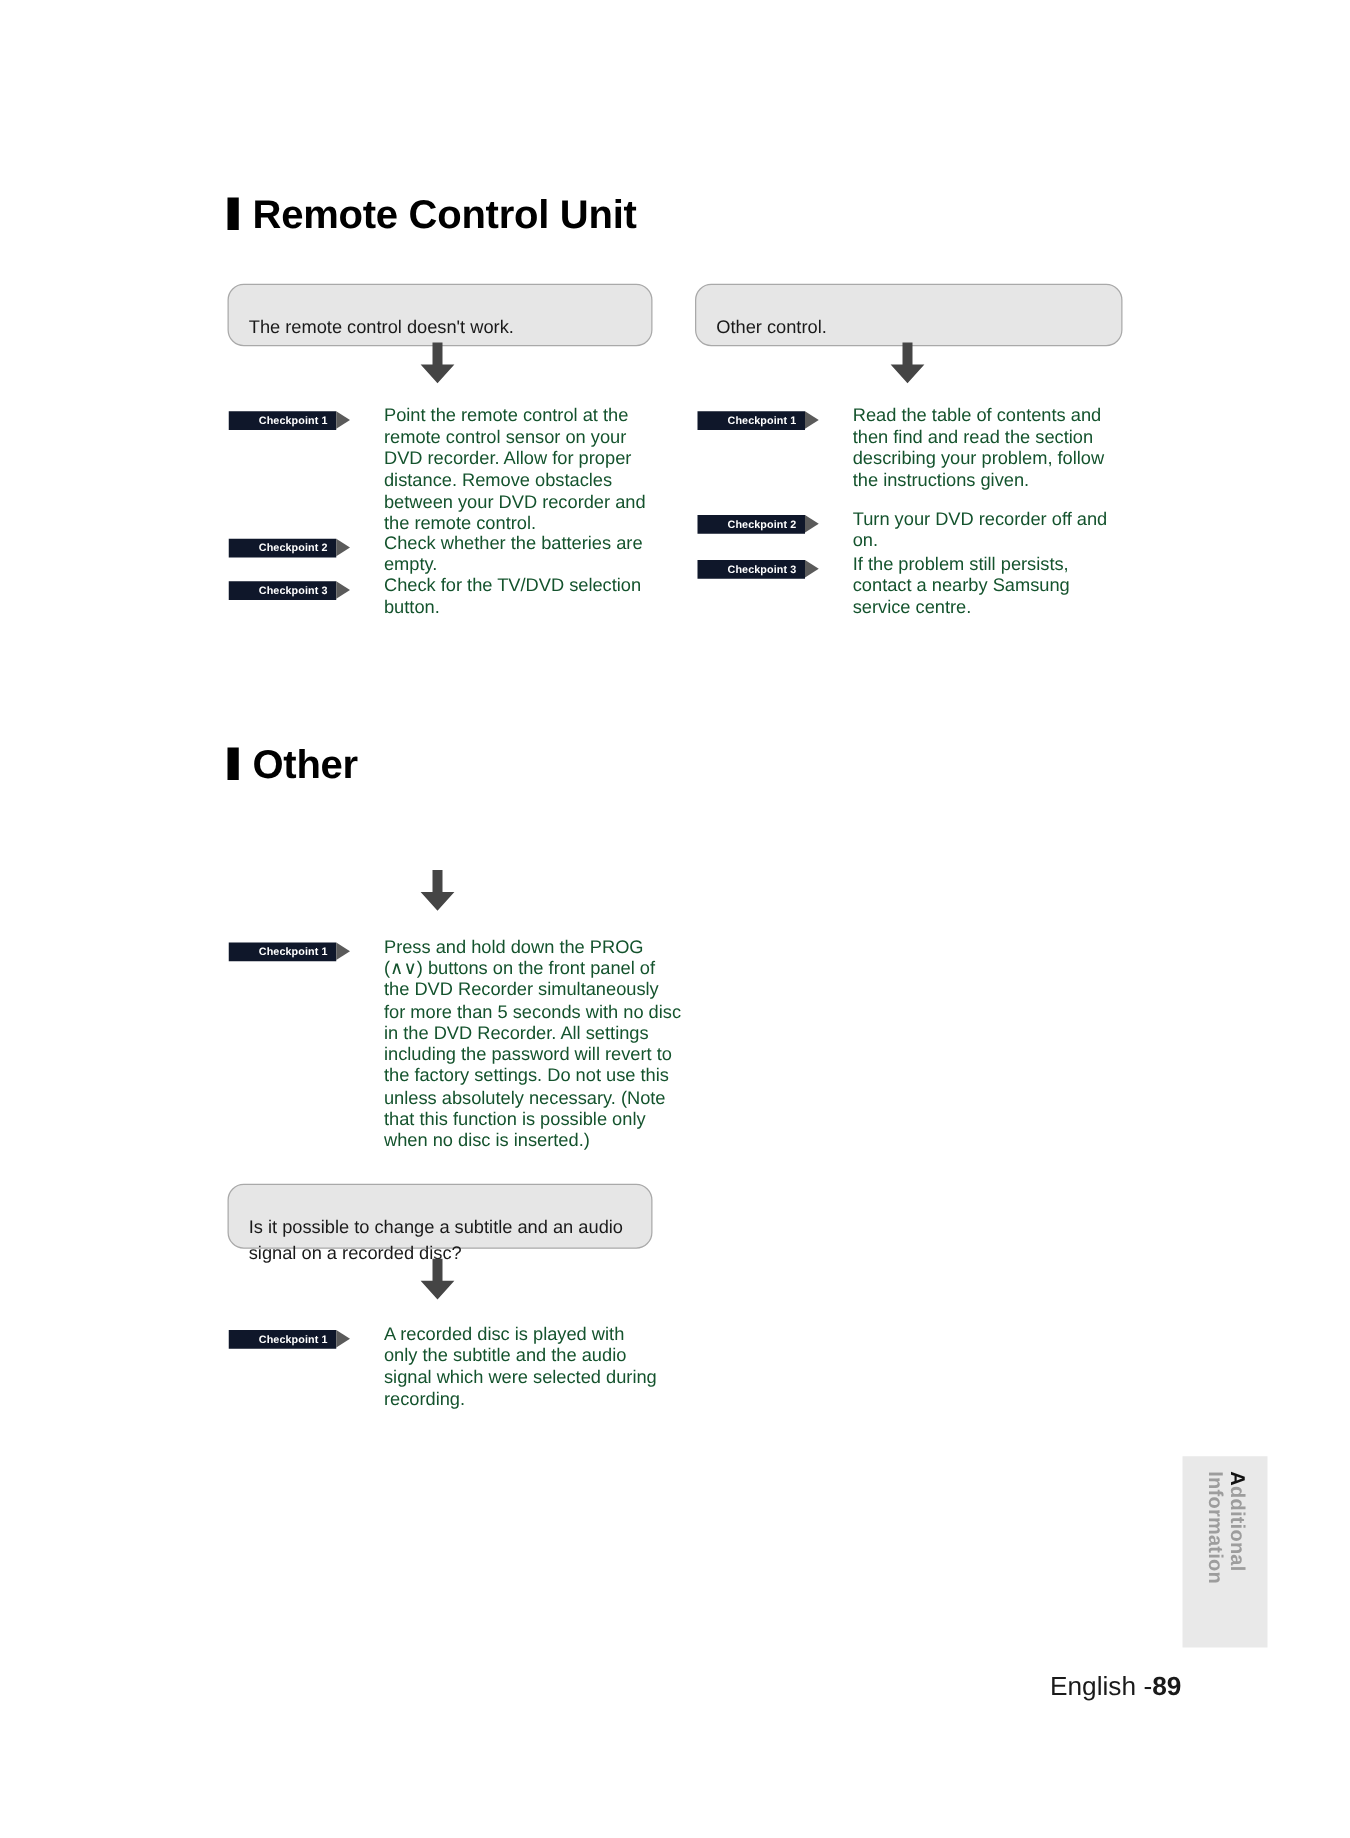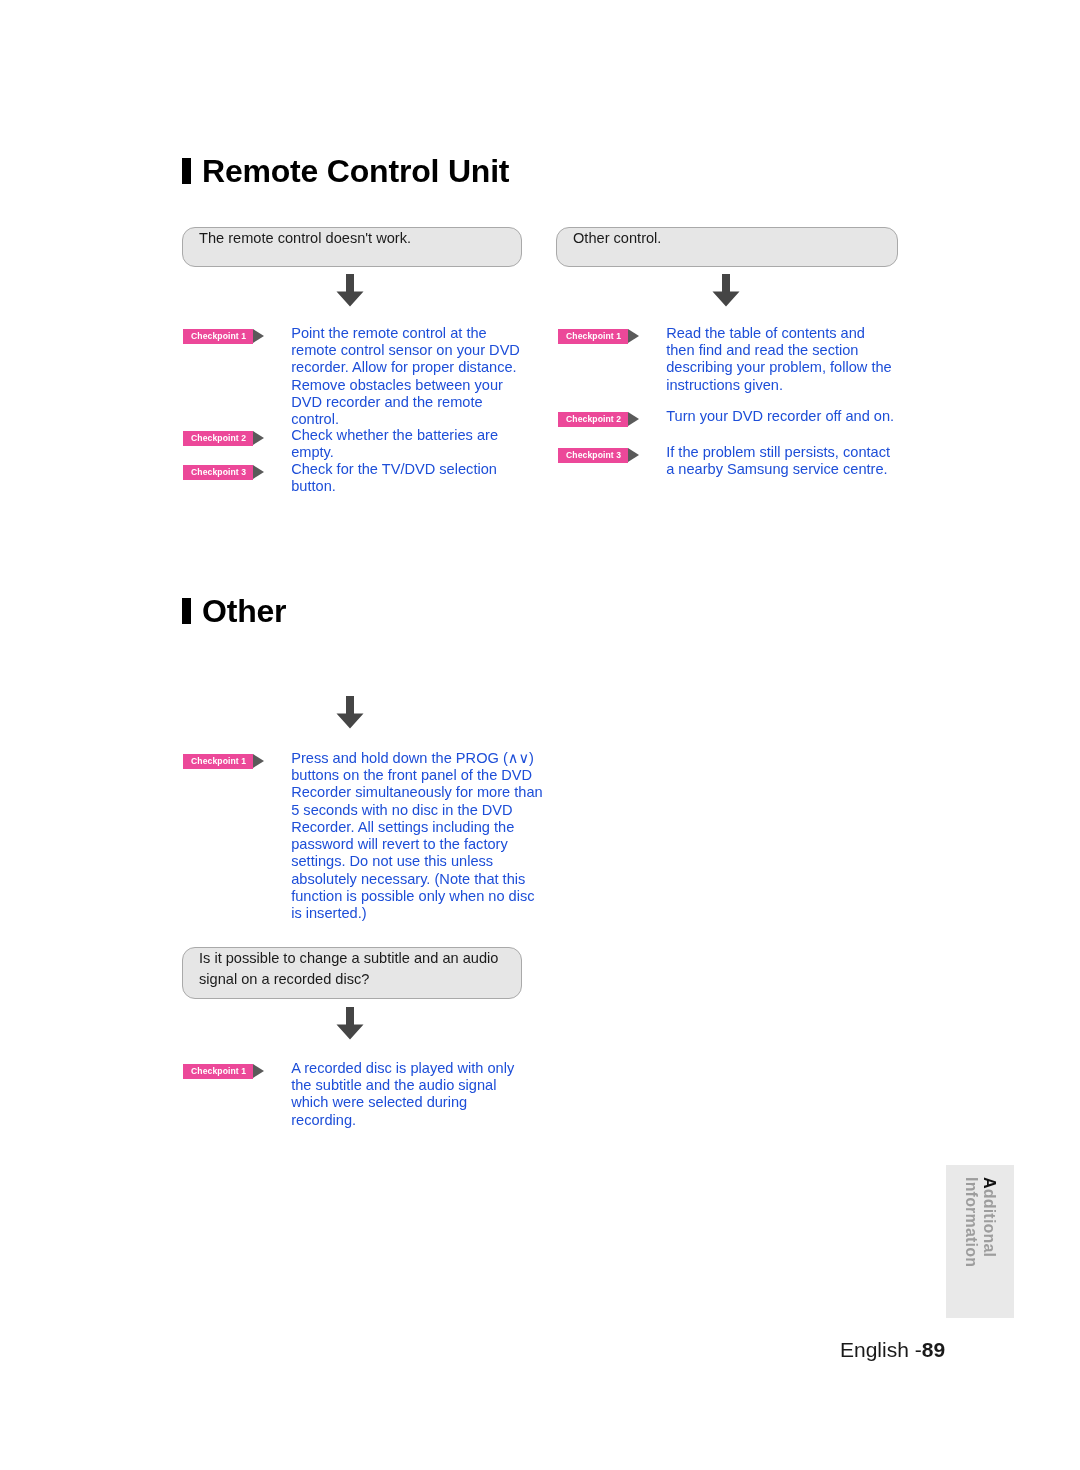--- a/index.html
+++ b/index.html
@@ -43,21 +43,21 @@
     line-height: 1;
   }
 
   
   .question-box {
     position: absolute;
     box-sizing: border-box;
     background: #e6e6e6;
     border: 1.6px solid #a9a9a9;
     border-radius: 13px;
-    padding: 0 16px;
+    padding: 24px 16px;
     font-size: 14.6px;
     line-height: 1.45;
     color: #1a1a1a;
   }
 
   
   .down-arrow {
     position: absolute;
     width: 34px;
     height: 36px;
@@ -67,45 +67,45 @@
   
   .checkpoint-row {
     position: absolute;
     display: flex;
     align-items: flex-start;
   }
   .checkpoint-badge {
     position: relative;
     flex: 0 0 auto;
     height: 15px;
-    background: #ec4899;
+    background: #0f172a;
     color: #ffffff;
     font-size: 8.6px;
     font-weight: bold;
     letter-spacing: 0.1px;
     line-height: 15px;
-    padding: 0 7px 0 8px;
+    padding: 0 7px 0 24px;
     margin-top: 4px;
     white-space: nowrap;
   }
   .checkpoint-badge::after {
     content: "";
     position: absolute;
     left: 100%;
     top: 0;
     width: 0;
     height: 0;
     border-top: 7.5px solid transparent;
     border-bottom: 7.5px solid transparent;
     border-left: 11px solid #5a5a5a;
   }
   .checkpoint-text {
     font-size: 14.6px;
     line-height: 1.18;
-    color: #1d4ed8;
+    color: #14532d;
   }
 
   
   .side-tab {
     position: absolute;
     background: #e9e9e9;
     display: flex;
     align-items: flex-start;
     justify-content: center;
   }

